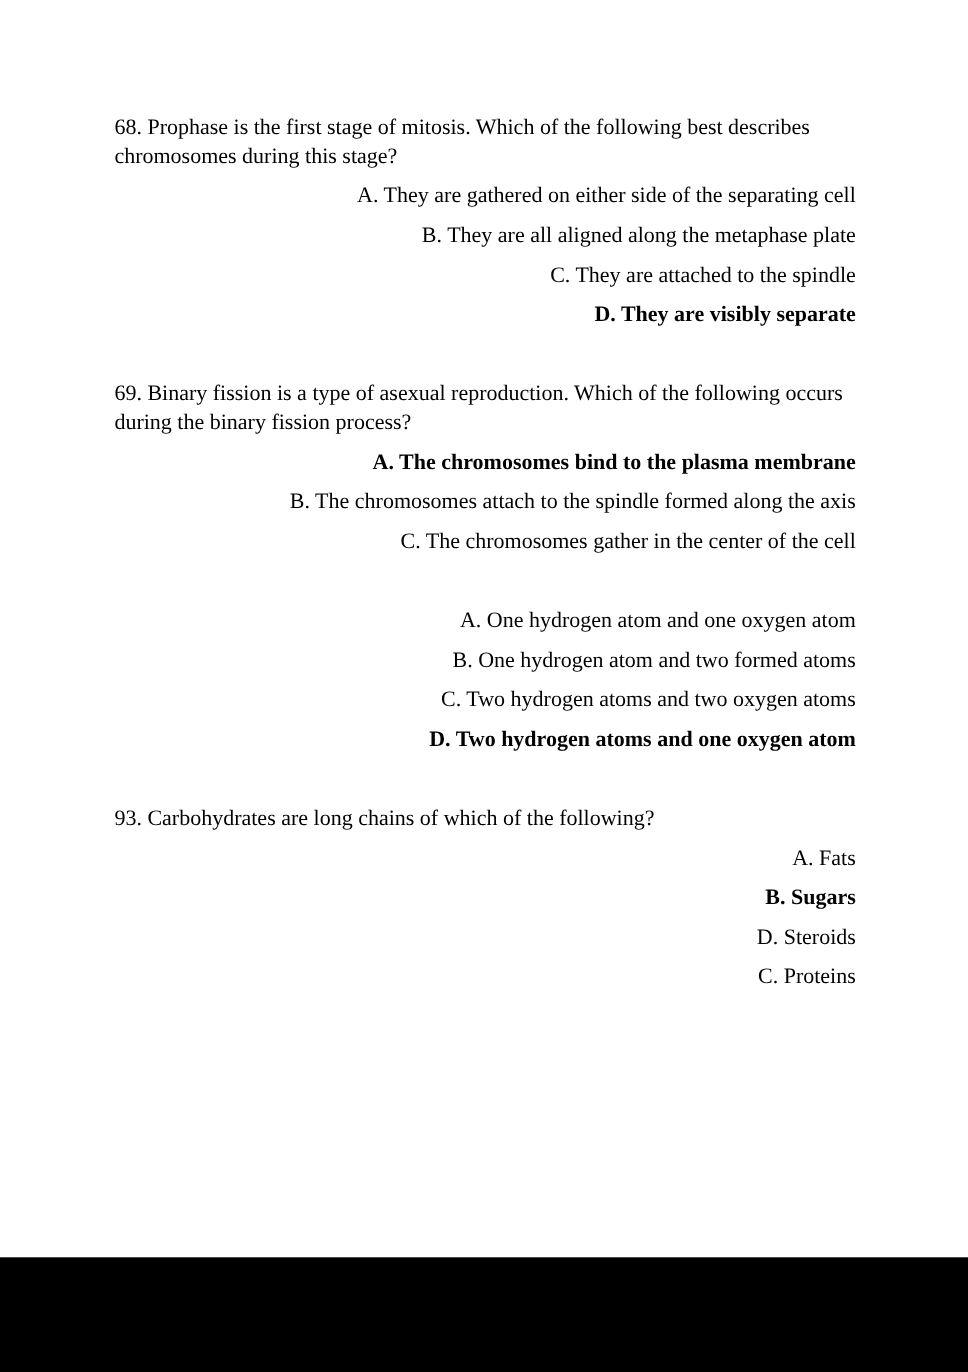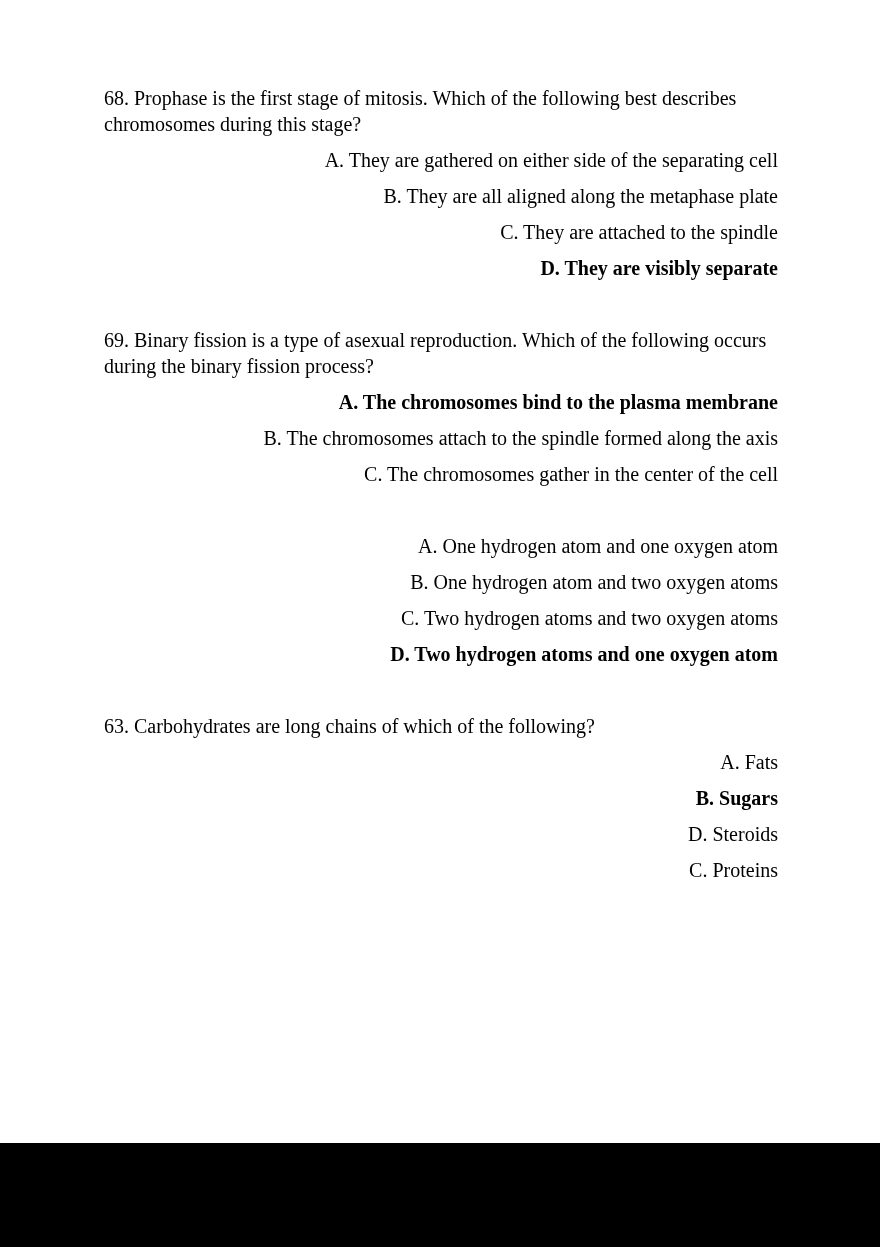--- a/index.html
+++ b/index.html
@@ -10,21 +10,21 @@
   body {
     width: 880px;
     height: 1247px;
     position: relative;
     overflow: hidden;
     font-family: "Liberation Serif", serif;
     color: #000000;
   }
   .page-content {
     position: absolute;
-    top: 85px;
+    top: 103px;
     left: 104px;
     width: 674px;
     font-size: 20px;
     line-height: 26px;
   }
   .question-block {
     margin: 0 0 46px 0;
   }
   .question-text {
     margin: 0 0 10px 0;
@@ -58,26 +58,26 @@
       <div class="answer-option bold">D. They are visibly separate</div>
     </div>
     <div class="question-block">
       <div class="question-text">69. Binary fission is a type of asexual reproduction. Which of the following occurs during the binary fission process?</div>
       <div class="answer-option bold">A. The chromosomes bind to the plasma membrane</div>
       <div class="answer-option">B. The chromosomes attach to the spindle formed along the axis</div>
       <div class="answer-option">C. The chromosomes gather in the center of the cell</div>
     </div>
     <div class="question-block">
       <div class="answer-option">A. One hydrogen atom and one oxygen atom</div>
-      <div class="answer-option">B. One hydrogen atom and two oxygen atoms</div>
+      <div class="answer-option">B. One hydrogen atom and two formed atoms</div>
       <div class="answer-option">C. Two hydrogen atoms and two oxygen atoms</div>
       <div class="answer-option bold">D. Two hydrogen atoms and one oxygen atom</div>
     </div>
     <div class="question-block">
-      <div class="question-text">63. Carbohydrates are long chains of which of the following?</div>
+      <div class="question-text">93. Carbohydrates are long chains of which of the following?</div>
       <div class="answer-option">A. Fats</div>
       <div class="answer-option bold">B. Sugars</div>
       <div class="answer-option">D. Steroids</div>
       <div class="answer-option">C. Proteins</div>
     </div>
   </div>
 
 <div class="bottom-bar"></div>
 
 </body></html>

